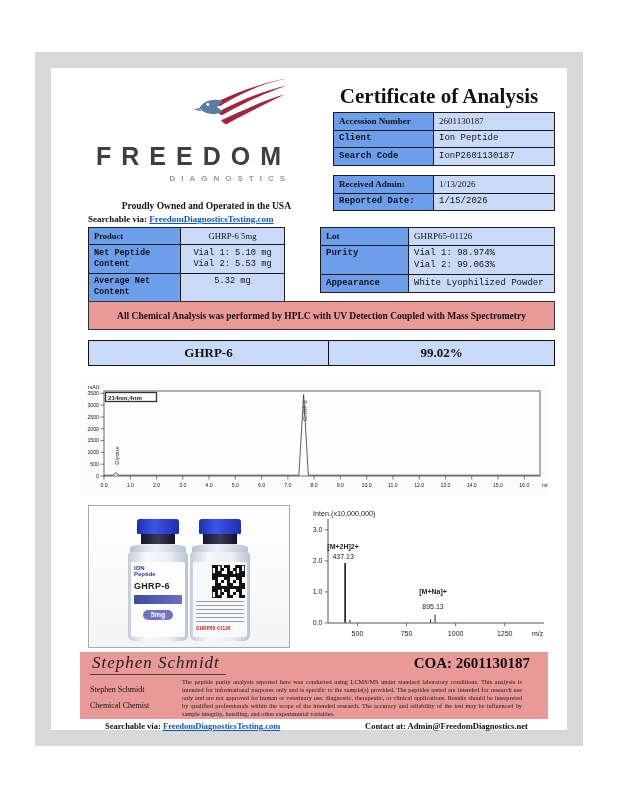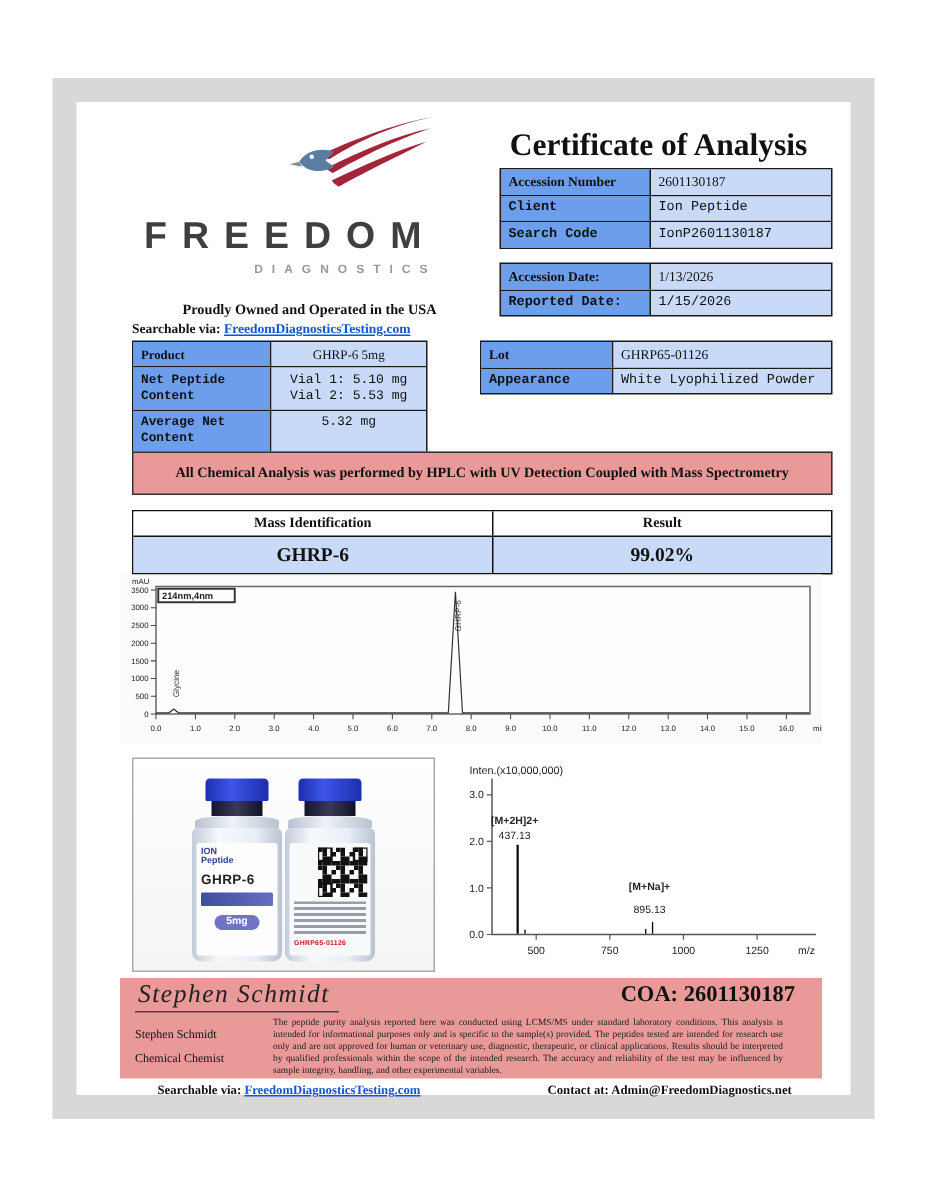--- a/index.html
+++ b/index.html
@@ -148,21 +148,21 @@
         <div class="td">Ion Peptide</div>
       </div>
       <div class="tr">
         <div class="th">Search Code</div>
         <div class="td">IonP2601130187</div>
       </div>
     </div>
 
     <div class="tbl" id="date-table">
       <div class="tr">
-        <div class="th">Accession Date:</div>
+        <div class="th">Received Admin:</div>
         <div class="td">1/13/2026</div>
       </div>
       <div class="tr">
         <div class="th">Reported Date:</div>
         <div class="td">1/15/2026</div>
       </div>
     </div>
 
     <div class="tbl" id="product-table">
       <div class="tr">
@@ -179,32 +179,33 @@
         <div class="td">5.32 mg</div>
       </div>
     </div>
 
     <div class="tbl" id="lot-table">
       <div class="tr">
         <div class="th">Lot</div>
         <div class="td">GHRP65-01126</div>
       </div>
       <div class="tr">
+        <div class="th">Purity</div>
+        <div class="td ml">Vial 1: 98.974%
+Vial 2: 99.063%</div>
+      </div>
+      <div class="tr">
         <div class="th">Appearance</div>
         <div class="td">White Lyophilized Powder</div>
       </div>
     </div>
 
     <div class="banner">All Chemical Analysis was performed by HPLC with UV Detection Coupled with Mass Spectrometry</div>
 
     <div class="mass-tbl">
-      <div class="hrow">
-        <div class="c1">Mass Identification</div>
-        <div class="c2">Result</div>
-      </div>
       <div class="drow">
         <div class="c1">GHRP-6</div>
         <div class="c2">99.02%</div>
       </div>
     </div>
 
     <div class="hplc-wrap">
       <svg id="hplc-svg" width="468" height="113">
           <rect x="24" y="8" width="436" height="85" fill="#fdfdfd" stroke="#666" stroke-width="1"></rect>
           <line x1="20.5" y1="93" x2="24" y2="93" stroke="#444" stroke-width="0.7"></line>

